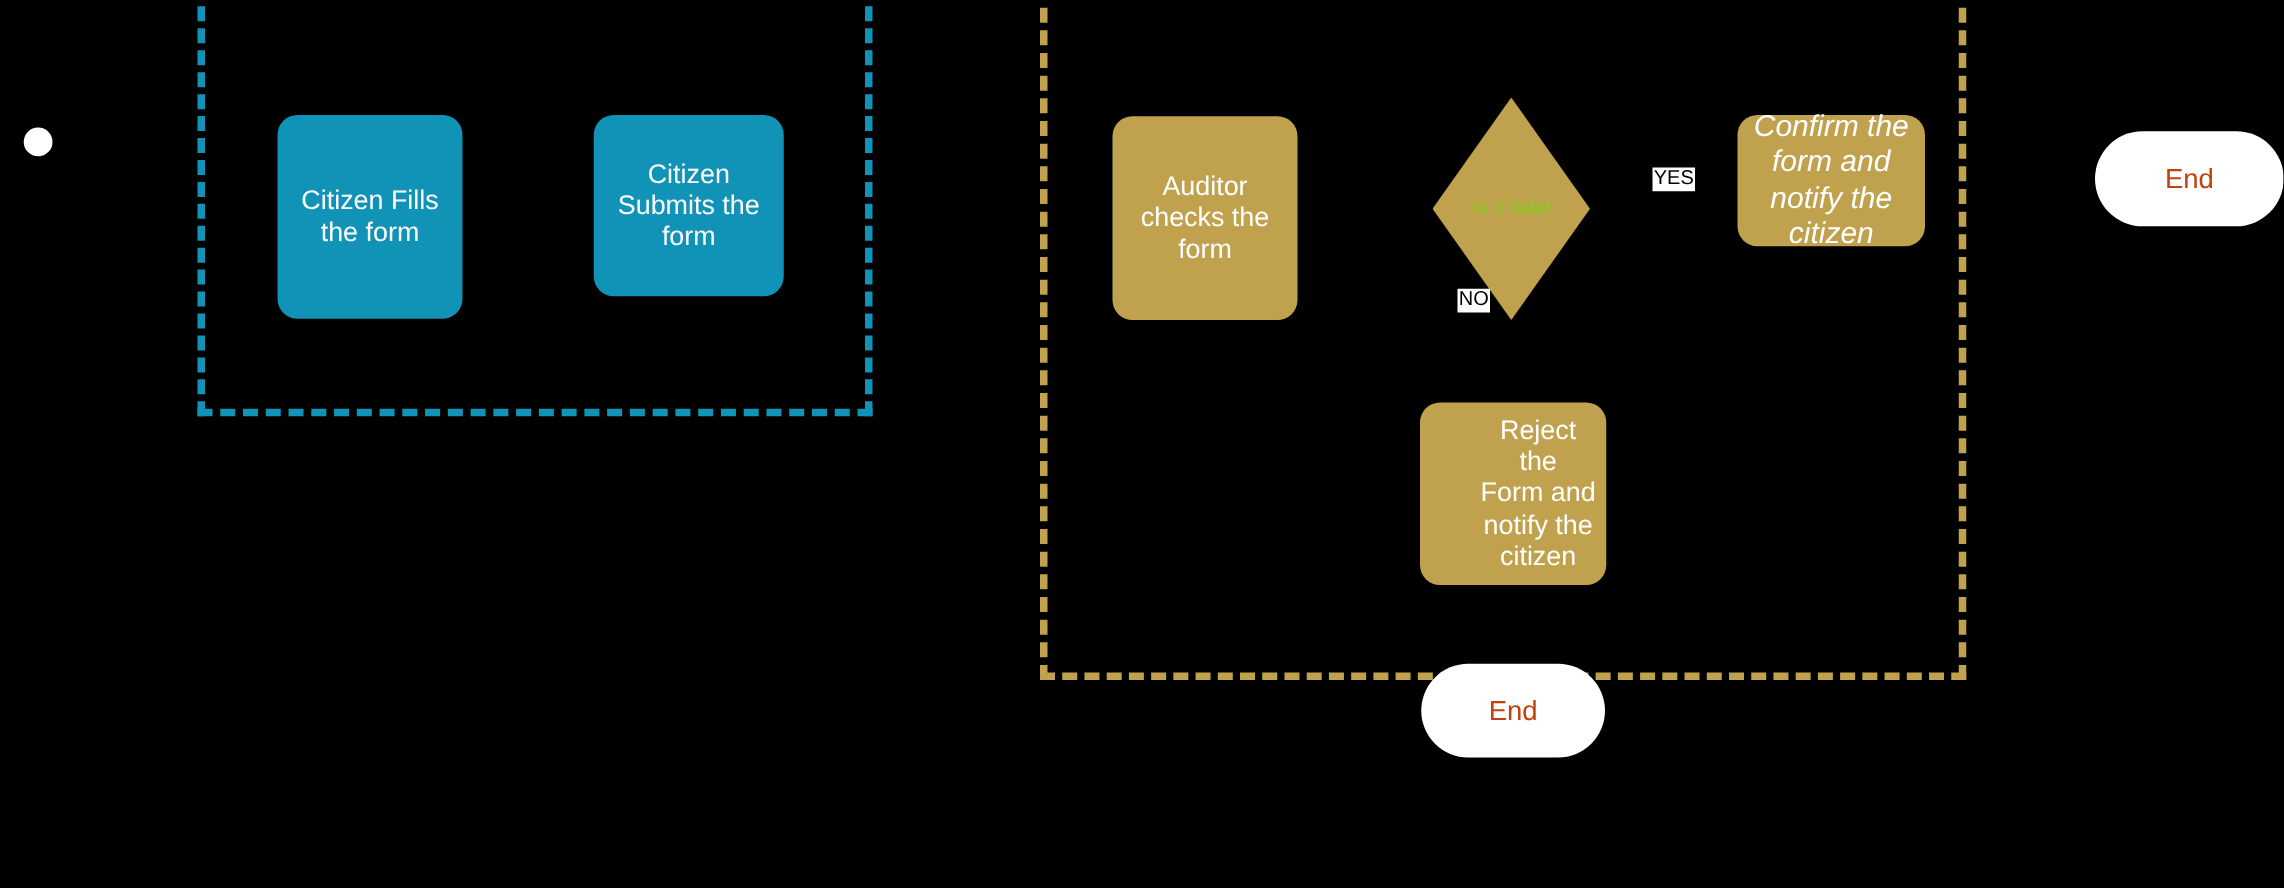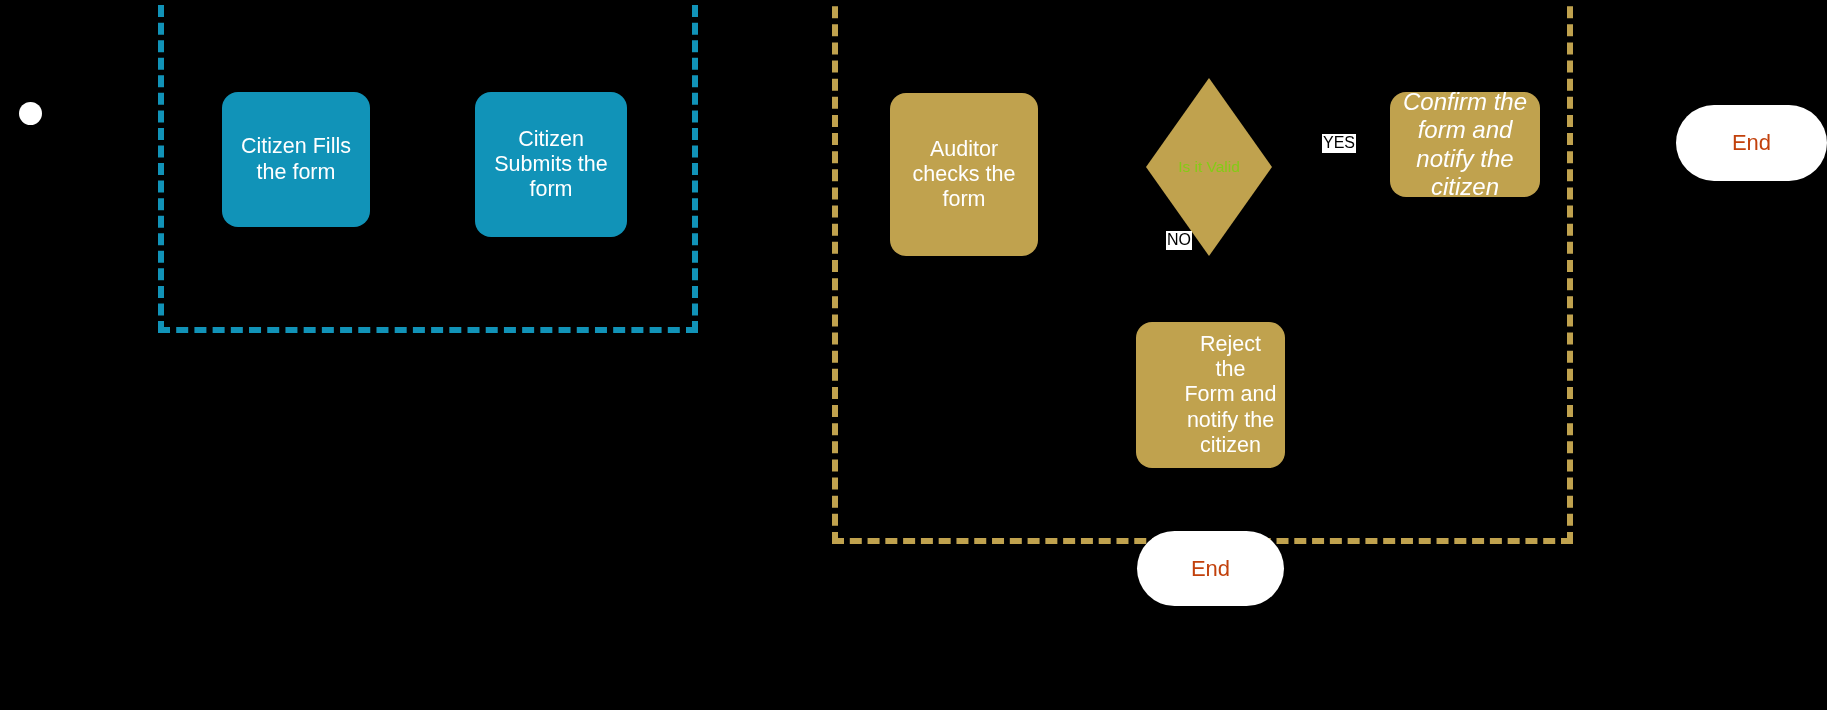--- a/index.html
+++ b/index.html
@@ -49,21 +49,21 @@
     color: #ffffff;
     border-radius: 16px;
     line-height: 1.17;
     padding: 4px 8px;
     white-space: pre-line;
   }
   .node-citizen { background: #1193b8; }
   .node-auditor { background: #c0a24e; }
 
   .n-fill {
-    left: 222px;  top: 92px;  width: 148px; height: 135px;
+    left: 222px;  top: 92px;  width: 148px; height: 163px;
     font-size: 21.5px;
   }
   .n-submit {
     left: 475px;  top: 92px;  width: 152px; height: 145px;
     font-size: 21.5px;
   }
   .n-auditor {
     left: 890px;  top: 93px;  width: 148px; height: 163px;
     font-size: 21.5px;
   }

